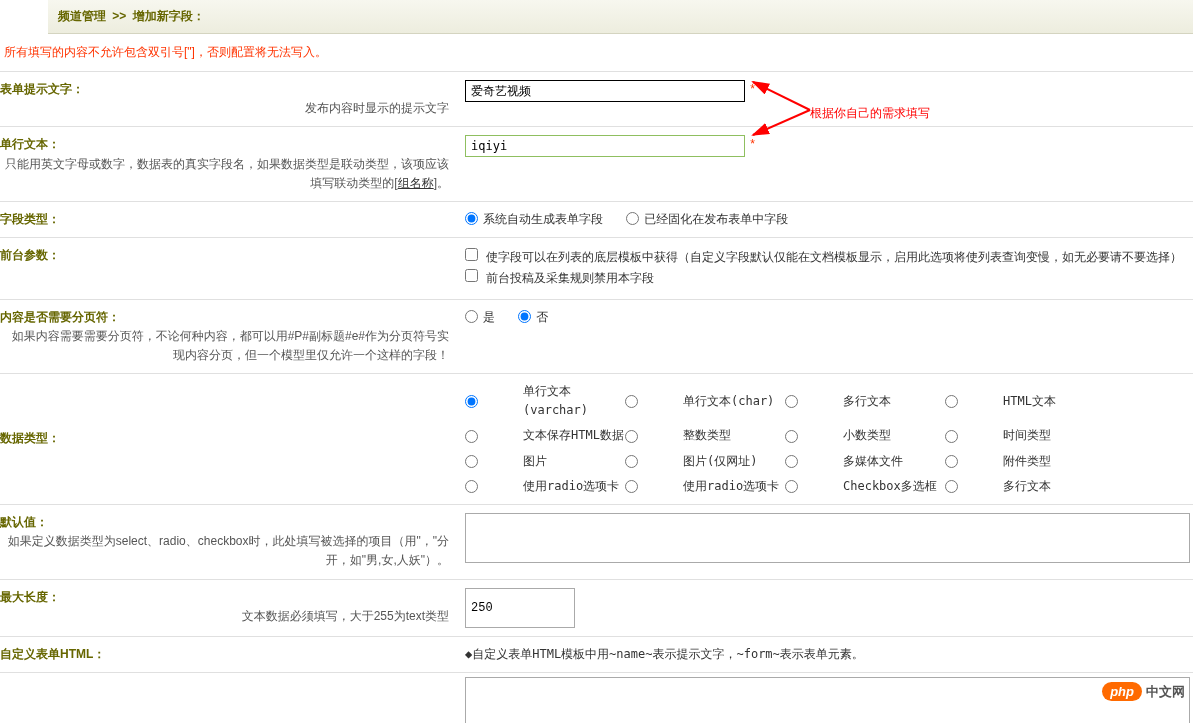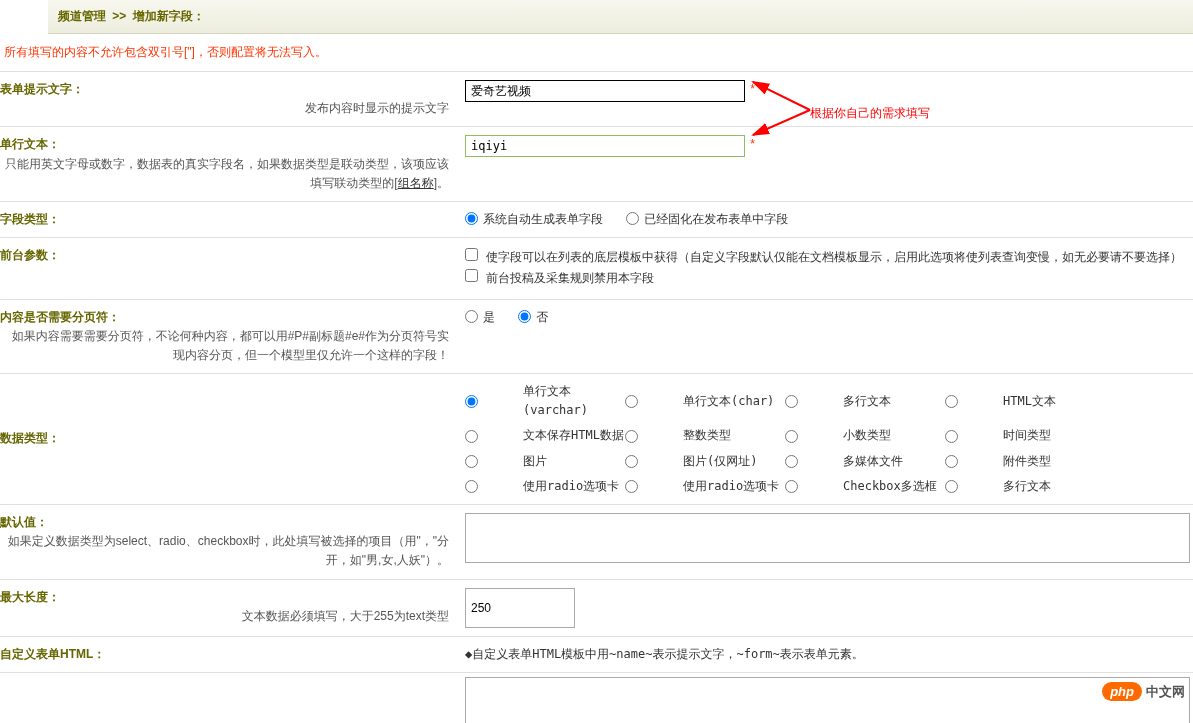--- a/index.html
+++ b/index.html
@@ -93,20 +93,21 @@
       font-size: 12px;
       padding: 3px;
       resize: none;
     }
     .input-small {
       border: 1px solid #aaa;
       padding: 19px 5px;
       font-size: 12px;
       width: 110px;
       height: 22px;
+      font-family: Liberation Mono, monospace;
     }
     .underline-link { color: #333; text-decoration: underline; cursor:pointer; }
 
     
     .annotation {
       position: absolute;
       pointer-events: none;
       top: 60px;
       left: 750px;
       width: 260px;

